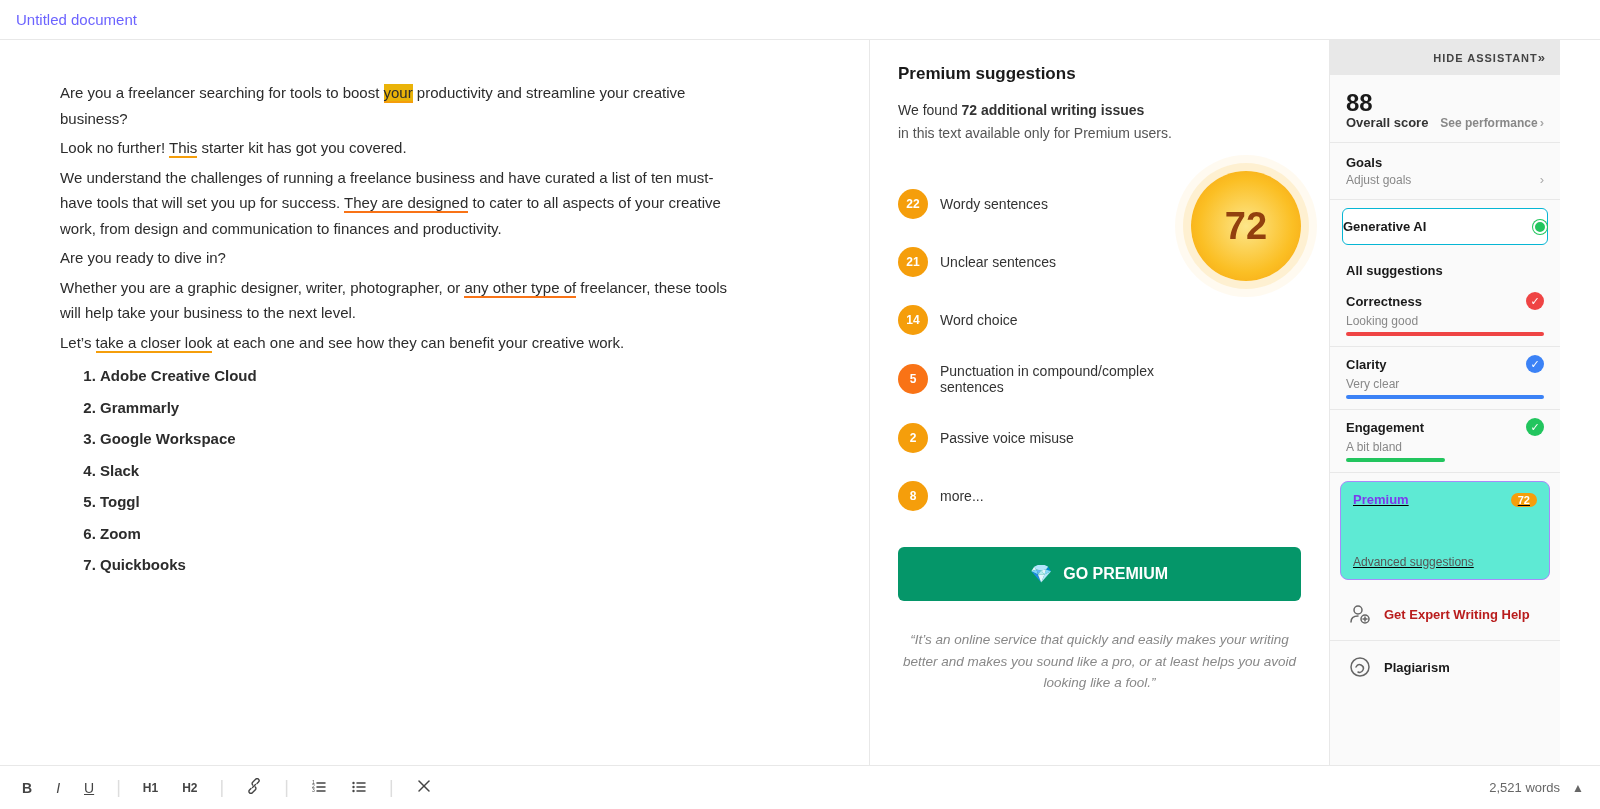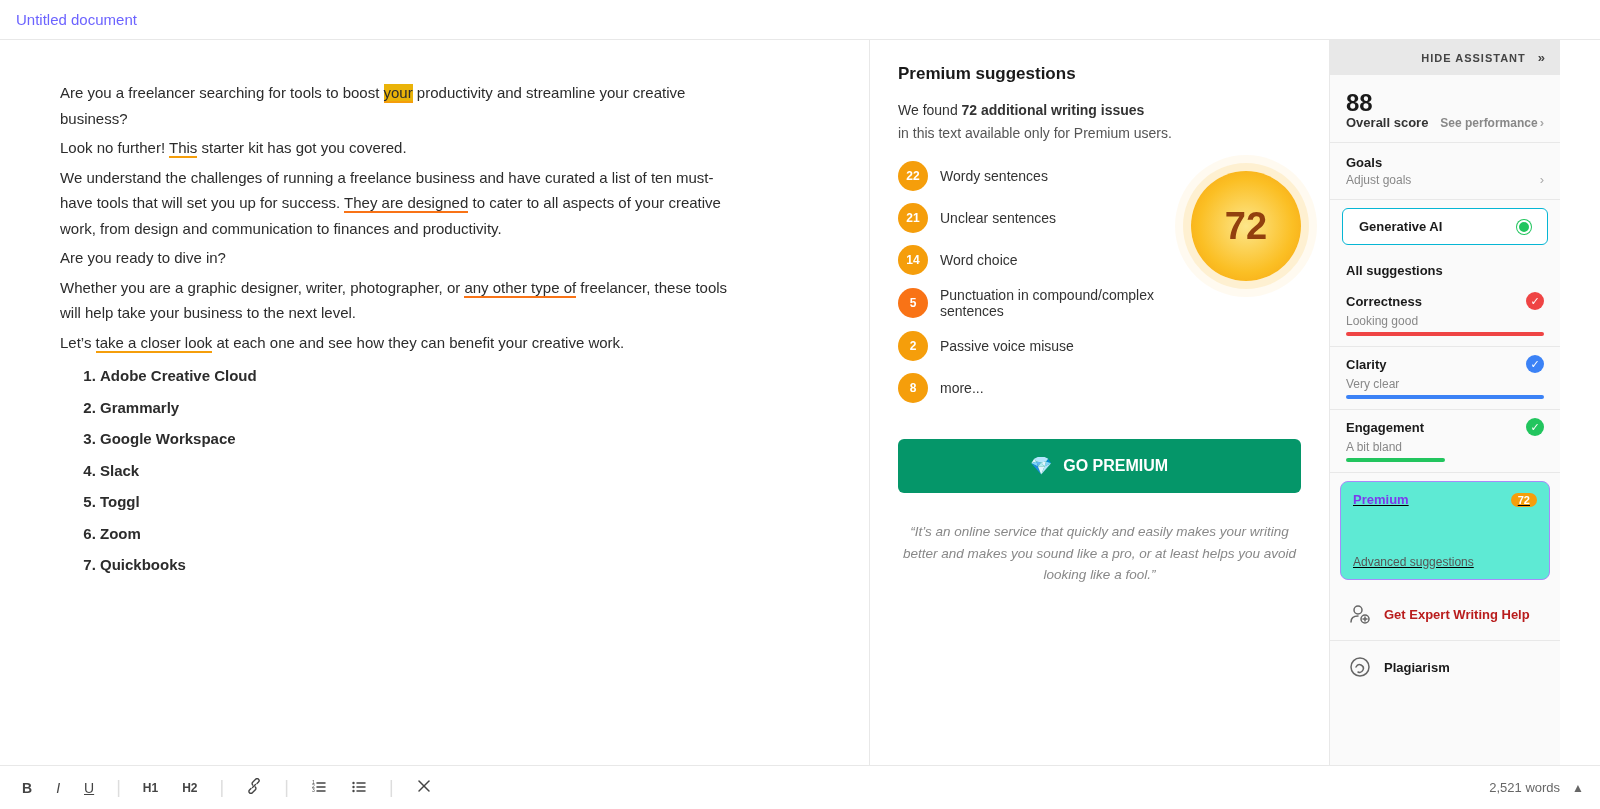--- a/index.html
+++ b/index.html
@@ -99,20 +99,21 @@
       color: #555;
       margin-bottom: 20px;
     }
 
     .issue-list { margin-bottom: 24px; }
     .issue-item {
       display: flex;
       align-items: center;
       margin-bottom: 12px;
       gap: 12px;
+      margin-top: 28px;
     }
     .issue-badge {
       width: 30px;
       height: 30px;
       border-radius: 50%;
       display: flex;
       align-items: center;
       justify-content: center;
       font-size: 12px;
       font-weight: 700;
@@ -193,21 +194,21 @@
       padding: 10px 14px;
       font-size: 11px;
       font-weight: 700;
       color: #444;
       text-transform: uppercase;
       letter-spacing: 1px;
       cursor: pointer;
       display: flex;
       align-items: center;
       justify-content: flex-end;
-      gap: 12px;
+      gap: 0;
     }
 
     .score-section {
       padding: 16px 16px 12px;
       border-bottom: 1px solid #e8e8e8;
     }
     .overall-score-number {
       font-size: 24px;
       font-weight: 800;
       color: #1a1a1a;
@@ -244,21 +245,21 @@
     .sidebar-section-sub {
       font-size: 12px;
       color: #888;
       display: flex;
       align-items: center;
       justify-content: space-between;
     }
     .sidebar-section-sub span { cursor: pointer; }
 
     .gen-ai-section {
-      padding: 10px 16px;
+      padding: 10px 0;
       border: 1.5px solid #06b6d4;
       border-radius: 6px;
       margin: 8px 12px;
       background: #fff;
       display: flex;
       align-items: center;
       justify-content: space-between;
     }
     .gen-ai-label {
       font-size: 13px;

